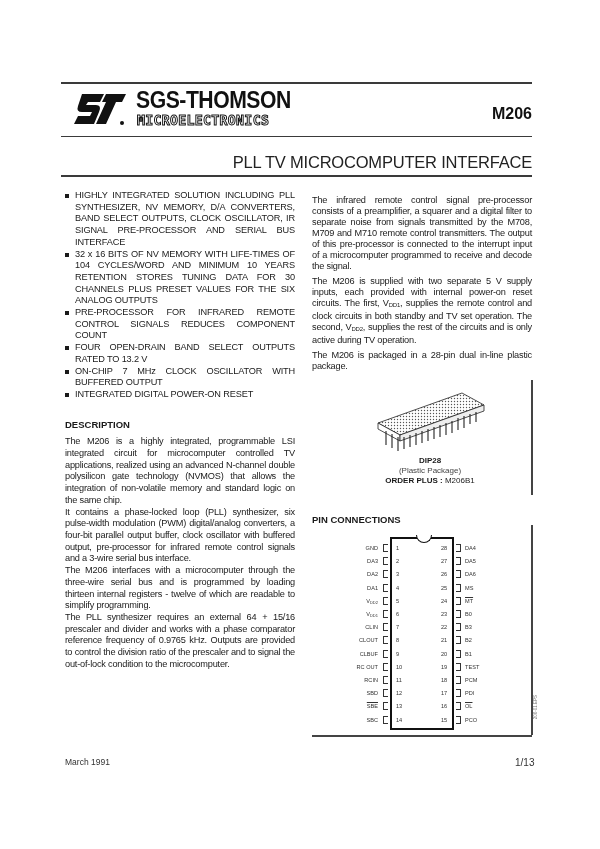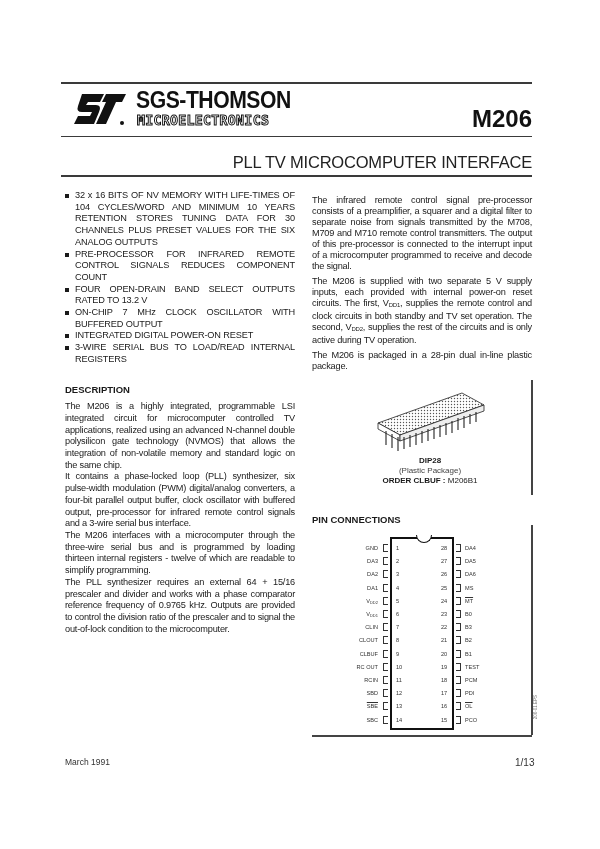--- a/index.html
+++ b/index.html
@@ -6,21 +6,21 @@
   body { width: 600px; height: 849px; position: relative; overflow: hidden;
          font-family: "Liberation Sans", sans-serif; color: #1a1a1a; }
   .abs { position: absolute; }
   .hr { position: absolute; left: 61px; width: 471px; background: #3a3a3a; }
   .logo { left: 74px; top: 92px; width: 52px; height: 34px; }
   .brand1 { left: 136px; top: 87px; font-size: 23px; font-weight: bold; letter-spacing: -0.5px;
             transform: scaleX(0.92); transform-origin: left top; color: #111; }
   .brand2 { left: 137px; top: 112px; font-size: 13.5px; font-weight: bold; letter-spacing: 0.3px;
             color: #fff; -webkit-text-stroke: 1px #111; font-family: "DejaVu Sans Mono", monospace;
             transform: scaleX(0.98); transform-origin: left top; }
-  .partno { right: 68px; top: 105px; font-size: 24px; font-weight: bold; color: #111; }
+  .partno { right: 68px; top: 105px; font-size: 16px; font-weight: bold; color: #111; }
   .subtitle { right: 68px; top: 153px; font-size: 16.5px; color: #222; letter-spacing: -0.2px; }
 
   .col-left { left: 65px; top: 190px; width: 230px; font-size: 9.2px; line-height: 11.7px; }
   .col-right { left: 312px; top: 195px; width: 220px; font-size: 9.2px; line-height: 11px; }
 
   ul.feat { list-style: none; margin: 0; padding: 0; }
   ul.feat li { position: relative; padding-left: 10px; text-align: justify; letter-spacing: -0.15px; }
   ul.feat li::before { content: ""; position: absolute; left: 0; top: 4px; width: 4px; height: 4px; background: #1a1a1a; }
 
   .h2 { font-weight: bold; font-size: 9.5px; margin: 0; }
@@ -63,26 +63,26 @@
 <div class="abs brand1">SGS-THOMSON</div>
 <div class="abs brand2">MICROELECTRONICS</div>
 <div class="abs partno">M206</div>
 
 <div class="hr" style="top:136px;height:1.2px;"></div>
 <div class="abs subtitle">PLL TV MICROCOMPUTER INTERFACE</div>
 <div class="hr" style="top:175px;height:2px;"></div>
 
 <div class="abs col-left">
   <ul class="feat">
+    <li>HIGHLY INTEGRATED SOLUTION INCLUDING PLL SYNTHESIZER, NV MEMORY, D/A CONVERTERS, BAND SELECT OUTPUTS, CLOCK OSCILLATOR, IR SIGNAL PRE-PROCESSOR AND SERIAL BUS INTERFACE</li>
     <li>32 x 16 BITS OF NV MEMORY WITH LIFE-TIMES OF 104 CYCLES/WORD AND MINIMUM 10 YEARS RETENTION STORES TUNING DATA FOR 30 CHANNELS PLUS PRESET VALUES FOR THE SIX ANALOG OUTPUTS</li>
     <li>PRE-PROCESSOR FOR INFRARED REMOTE CONTROL SIGNALS REDUCES COMPONENT COUNT</li>
     <li>FOUR OPEN-DRAIN BAND SELECT OUTPUTS RATED TO 13.2 V</li>
     <li>ON-CHIP 7 MHz CLOCK OSCILLATOR WITH BUFFERED OUTPUT</li>
     <li>INTEGRATED DIGITAL POWER-ON RESET</li>
-    <li>3-WIRE SERIAL BUS TO LOAD/READ INTERNAL REGISTERS</li>
   </ul>
   <div class="h2" style="margin-top:18px;margin-bottom:6px;">DESCRIPTION</div>
   <p>The M206 is a highly integrated, programmable LSI integrated circuit for microcomputer controlled TV applications, realized using an advanced N-channel double polysilicon gate technology (NVMOS) that allows the integration of non-volatile memory and standard logic on the same chip.</p>
   <p>It contains a phase-locked loop (PLL) synthesizer, six pulse-width modulation (PWM) digital/analog converters, a four-bit parallel output buffer, clock oscillator with buffered output, pre-processor for infrared remote control signals and a 3-wire serial bus interface.</p>
   <p>The M206 interfaces with a microcomputer through the three-wire serial bus and is programmed by loading thirteen internal registers - twelve of which are readable to simplify programming.</p>
   <p>The PLL synthesizer requires an external 64 + 15/16 prescaler and divider and works with a phase comparator reference frequency of 0.9765 kHz. Outputs are provided to control the division ratio of the prescaler and to signal the out-of-lock condition to the microcomputer.</p>
 </div>
 
 <div class="abs col-right">
   <p>The infrared remote control signal pre-processor consists of a preamplifier, a squarer and a digital filter to separate noise from signals transmitted by the M708, M709 and M710 remote control transmitters. The output of this pre-processor is connected to the interrupt input of a microcomputer programmed to receive and decode the signal.</p>
@@ -115,21 +115,21 @@
       <path d="M80 36 v12"></path>
     <path d="M86 33 v12"></path>
       <path d="M92 31 v12"></path>
       <path d="M98 29 v10"></path>
       <path d="M104 27 v10"></path>
   </g>
 </svg>
 <div class="abs pkg-cap">
   <div class="b">DIP28</div>
   <div class="i">(Plastic Package)</div>
-  <div><span class="b">ORDER CLBUF :</span> <span>M206B1</span></div>
+  <div><span class="b">ORDER PLUS :</span> <span>M206B1</span></div>
 </div>
 
 <div class="abs pin-title">PIN CONNECTIONS</div>
 <div class="abs pin-box-right"></div>
 <div class="abs pin-box-bottom"></div>
 <div class="abs dip"></div>
 <div class="abs notch"></div>
 <div id="pins-container">
     <div class="pin-l-name" style="left: 328px; top: 545px;">GND</div>
     <div class="pin-lead" style="left: 383px; top: 544px; border-right: none;"></div>

